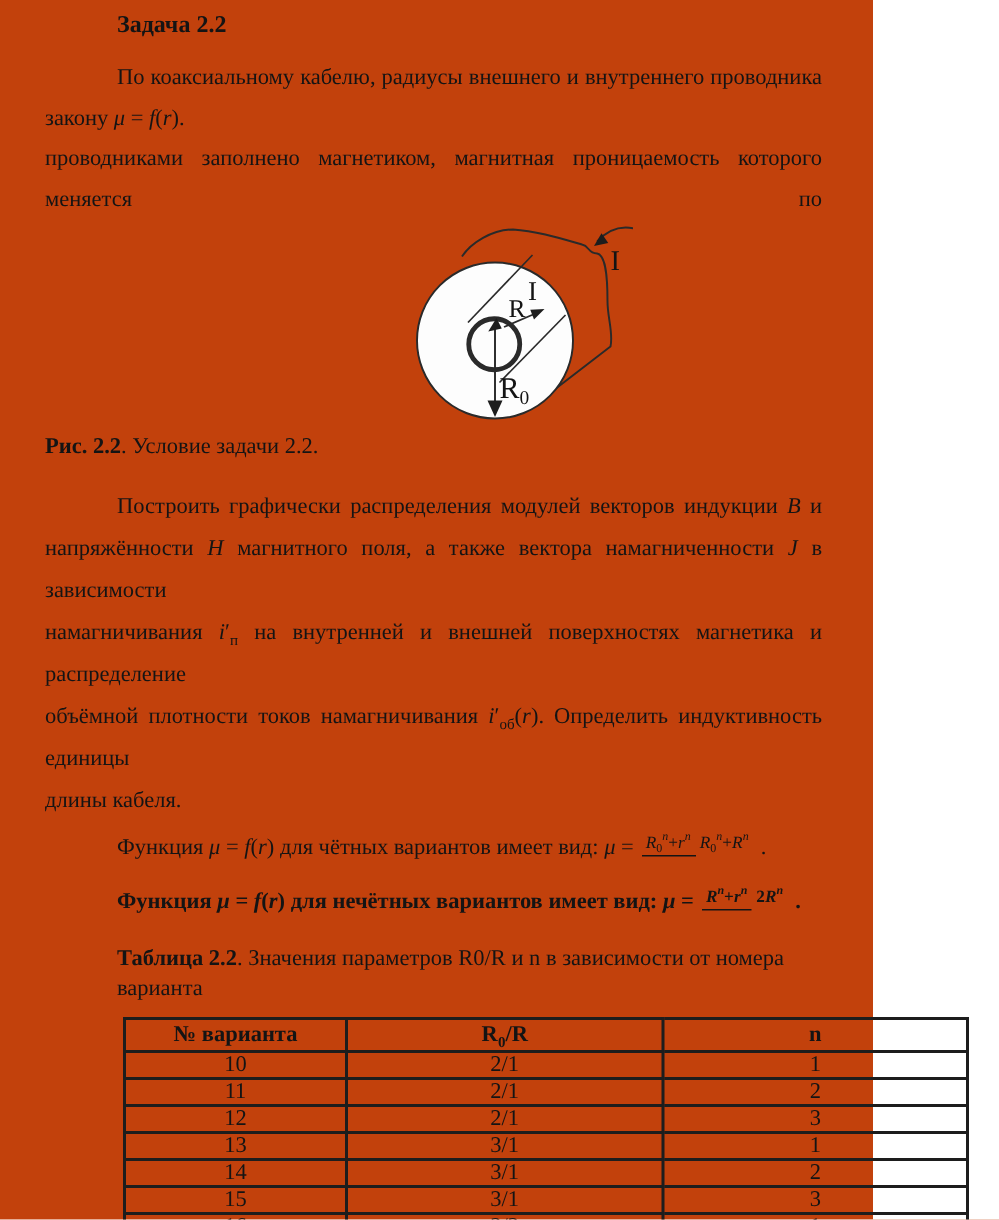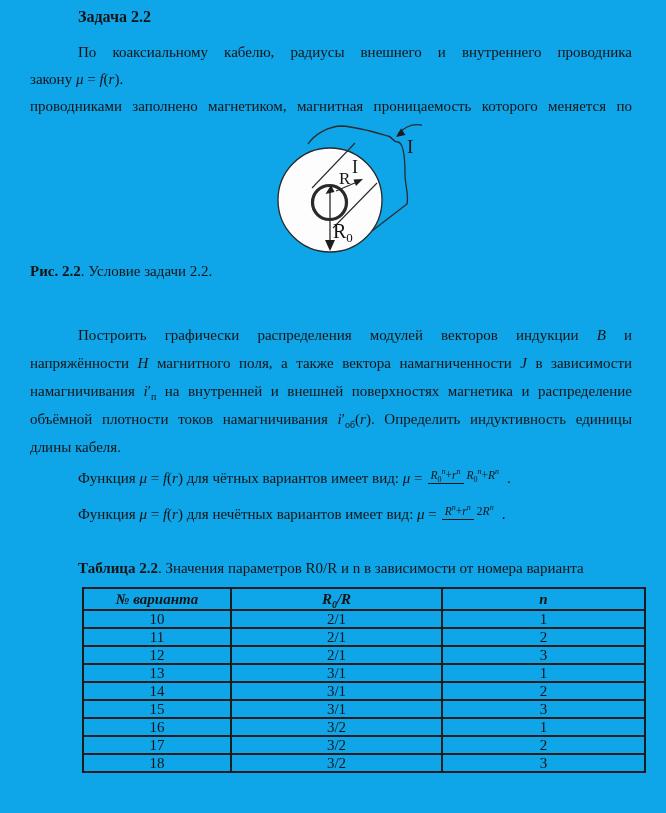--- a/index.html
+++ b/index.html
@@ -1,45 +1,45 @@
 <!DOCTYPE html>
 <html><head>
 <meta charset="utf-8">
 <style>
   html,body{margin:0;padding:0;background:#fff;}
   body{width:666px;height:813px;overflow:hidden;
        font-family:"Liberation Serif","DejaVu Serif",serif;color:#141414;}
-  .page{width:666px;height:813px;box-sizing:border-box;padding:7px 34px 0 30px;background:#0ea5e9;}
+  .page{width:582px;height:813px;box-sizing:border-box;padding:7px 34px 0 30px;background:#c2410c;}
   .title{font-weight:bold;font-size:16px;line-height:20px;padding-left:48px;}
   .para{margin-top:12px;}
   .ln{font-size:15px;line-height:27px;white-space:normal;}
   .p2 .ln{line-height:28px;}
   .jfull{text-align:justify;text-align-last:justify;}
   .ind{text-indent:48px;}
   i{font-style:italic;}
   sub,sup{font-size:10px;line-height:0;}
   .fig{margin-top:2px;}
   .fig svg{display:block;margin-left:242px;}
   .figcap{text-align:left;font-size:15px;line-height:20px;margin-top:3px;}
   .b{font-weight:bold;}
-  .p2{margin-top:40px;}
+  .p2{margin-top:16px;}
   .formula{padding-left:48px;font-size:15px;height:33px;display:flex;align-items:flex-start;gap:5px;}
   .f1{margin-top:9px;}
-  .f2{margin-top:3px;}
+  .f2{margin-top:3px;font-weight:bold;}
   .frac{display:inline-flex;flex-direction:row;text-align:center;
         font-size:11.5px;line-height:1.2;transform:translateY(-1px);}
   .frac .num{border-bottom:1.2px solid #141414;padding:0 3px;}
   .frac .den{padding:0 3px;}
   .frac sub,.frac sup{font-size:8px;}
-  .tablecap{font-size:15px;line-height:20px;margin-top:19px;padding-left:48px;}
+  .tablecap{font-size:15px;line-height:20px;margin-top:3px;padding-left:48px;}
   table.vars{border-collapse:collapse;margin-left:52px;margin-top:9px;width:562px;
              table-layout:fixed;}
   table.vars th,table.vars td{border:2px solid #1d1d1d;text-align:center;padding:0;
              font-size:15px;}
-  table.vars th{font-weight:bold;line-height:20px;height:20px;font-style:italic;}
+  table.vars th{font-weight:bold;line-height:20px;height:20px;}
   table.vars td{line-height:16px;height:16px;}
   col.c1{width:148px;} col.c2{width:211px;} col.c3{width:203px;}
 </style>
 </head>
 <body>
 
 <div class="page">
 
   <div class="title">Задача 2.2</div>
 

